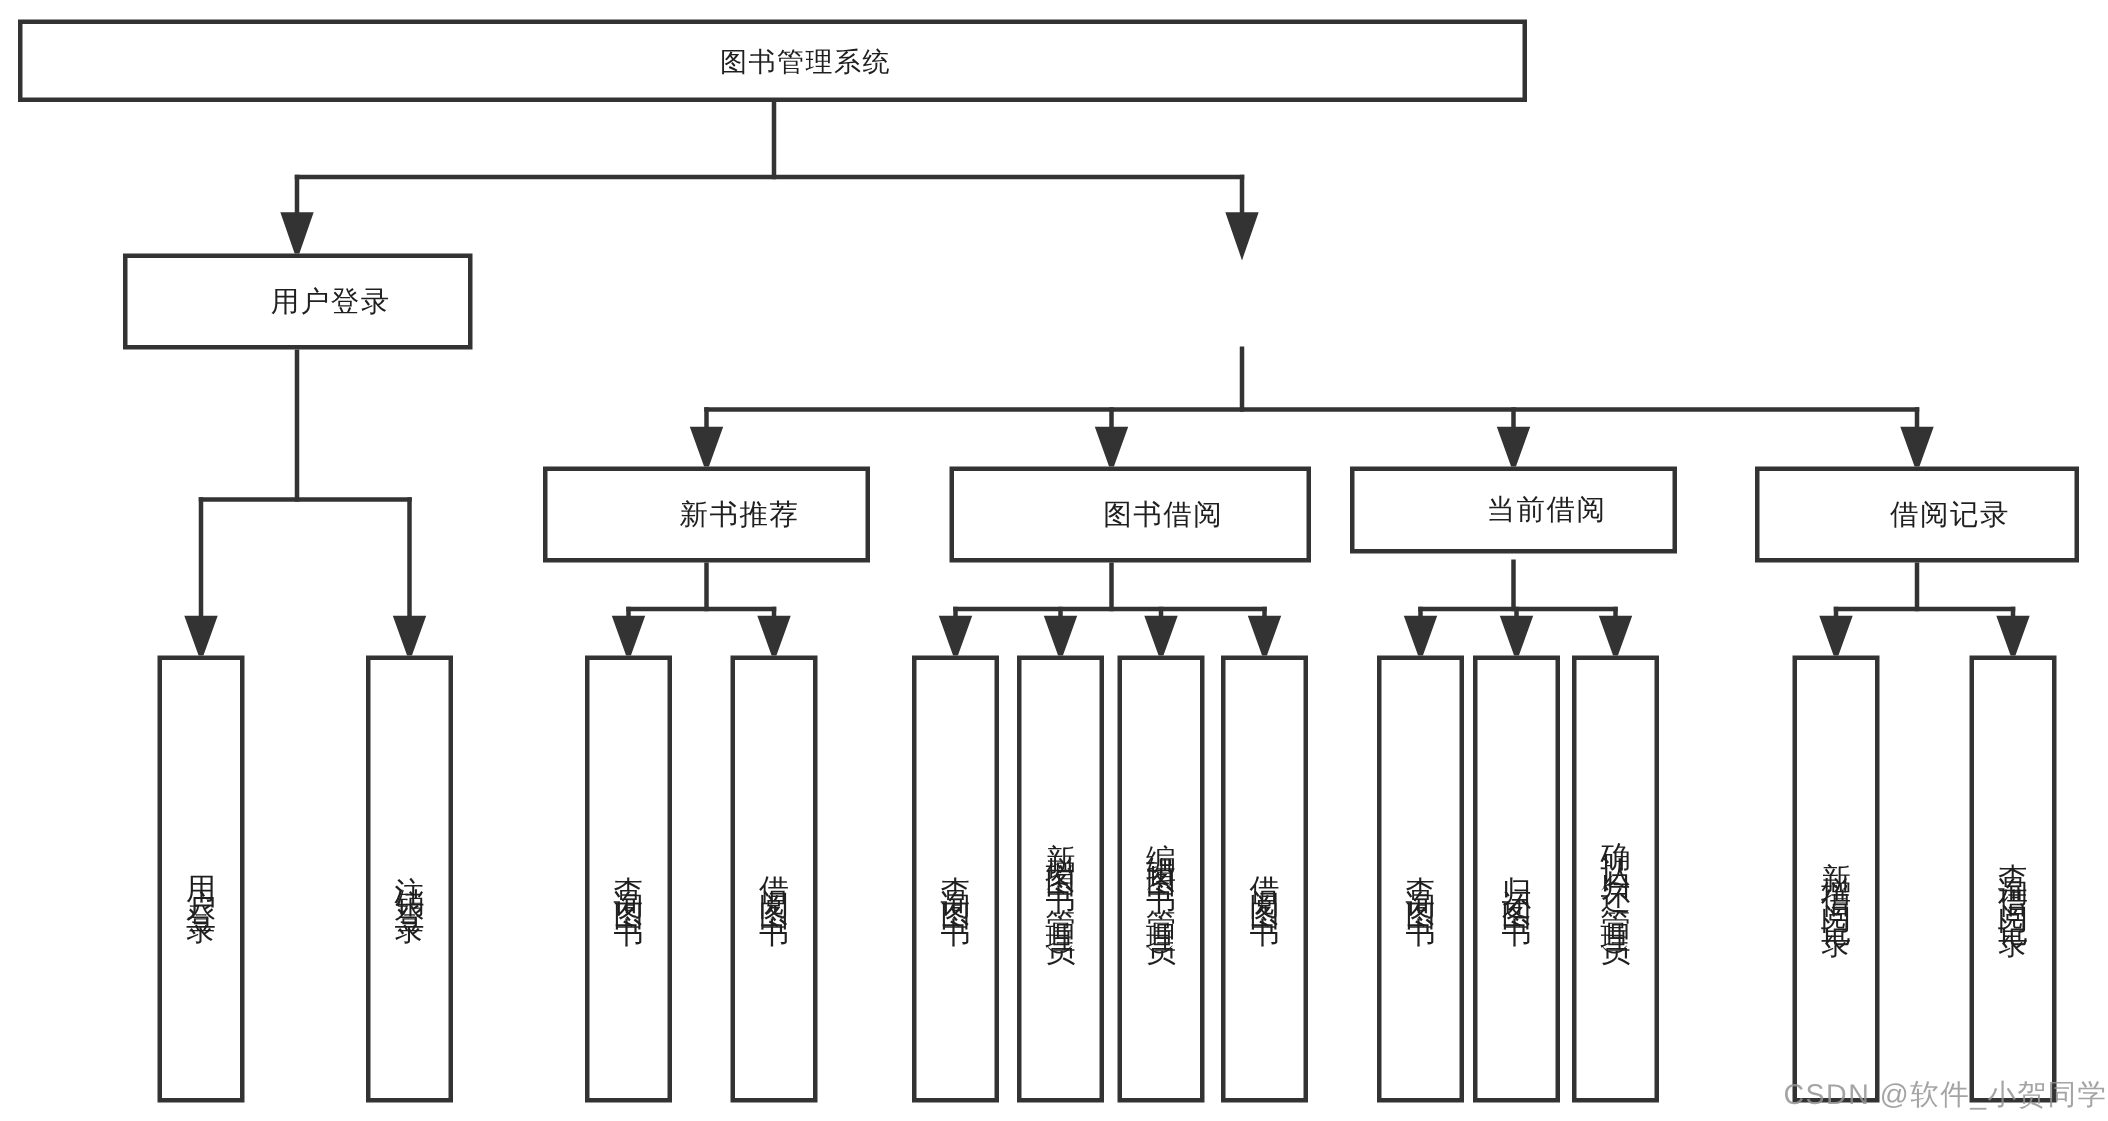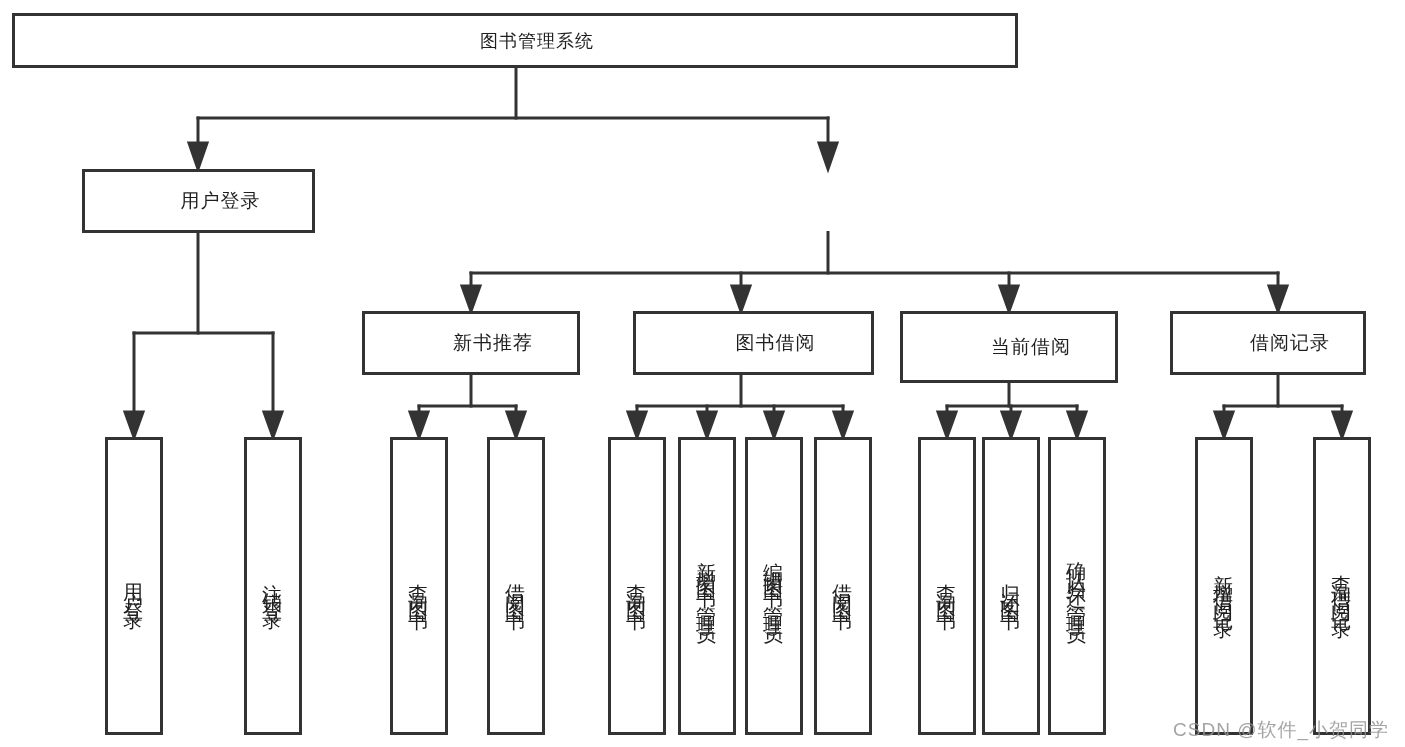--- a/index.html
+++ b/index.html
@@ -45,21 +45,21 @@
   .leaf span {
     writing-mode: vertical-rl;
     text-orientation: mixed;
     font-size: 20px;
     letter-spacing: 9px;
     color: #1f1f1f;
     white-space: nowrap;
   }
   .watermark {
     position: absolute;
-    right: 16px;
+    right: 0;
     bottom: 4px;
     font-size: 19px;
     color: rgba(148, 148, 148, 0.85);
     z-index: 5;
     letter-spacing: 1px;
   }
 </style>
 </head>
 <body>
 
@@ -128,22 +128,22 @@
       <polygon points="1333,412 1351,412 1342,437"></polygon>
     </g>
   </svg>
 
   <div class="node h root" style="left:12px; top:13px; width:1006px; height:55px;">图书管理系统</div>
 
   <div class="node h" style="left:82px; top:169px; width:233px; height:64px;">用户登录</div>
 
   <div class="node h" style="left:362px; top:311px; width:218px; height:64px;">新书推荐</div>
   <div class="node h" style="left:633px; top:311px; width:241px; height:64px;">图书借阅</div>
-  <div class="node h" style="left:900px; top:311px; width:218px; height:72px;">当前借阅</div>
-  <div class="node h" style="left:1170px; top:311px; width:196px; height:64px;">借阅记录</div>
+  <div class="node h" style="left:900px; top:311px; width:218px; height:58px;">当前借阅</div>
+  <div class="node h" style="left:1170px; top:311px; width:216px; height:64px;">借阅记录</div>
 
   <div class="leaf" style="left:105px;">
     <span>用户登录</span>
   </div>
   <div class="leaf" style="left:244px;">
     <span>注销登录</span>
   </div>
 
   <div class="leaf" style="left:390px;">
     <span>查询图书</span>

